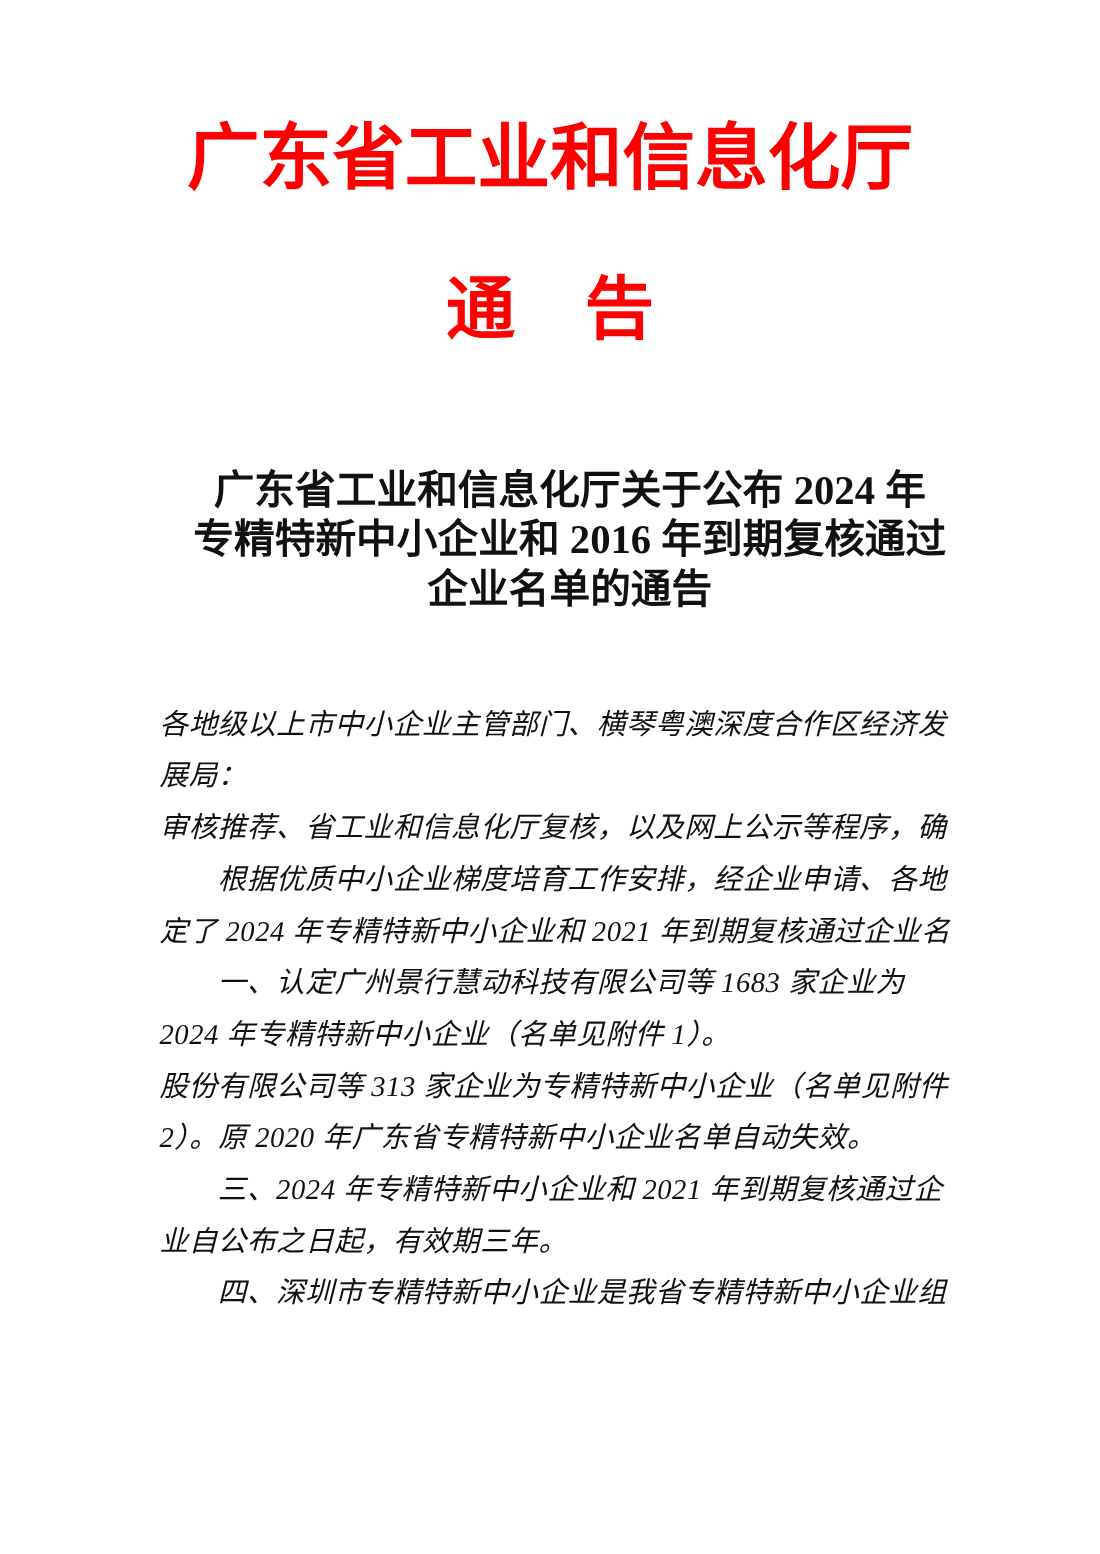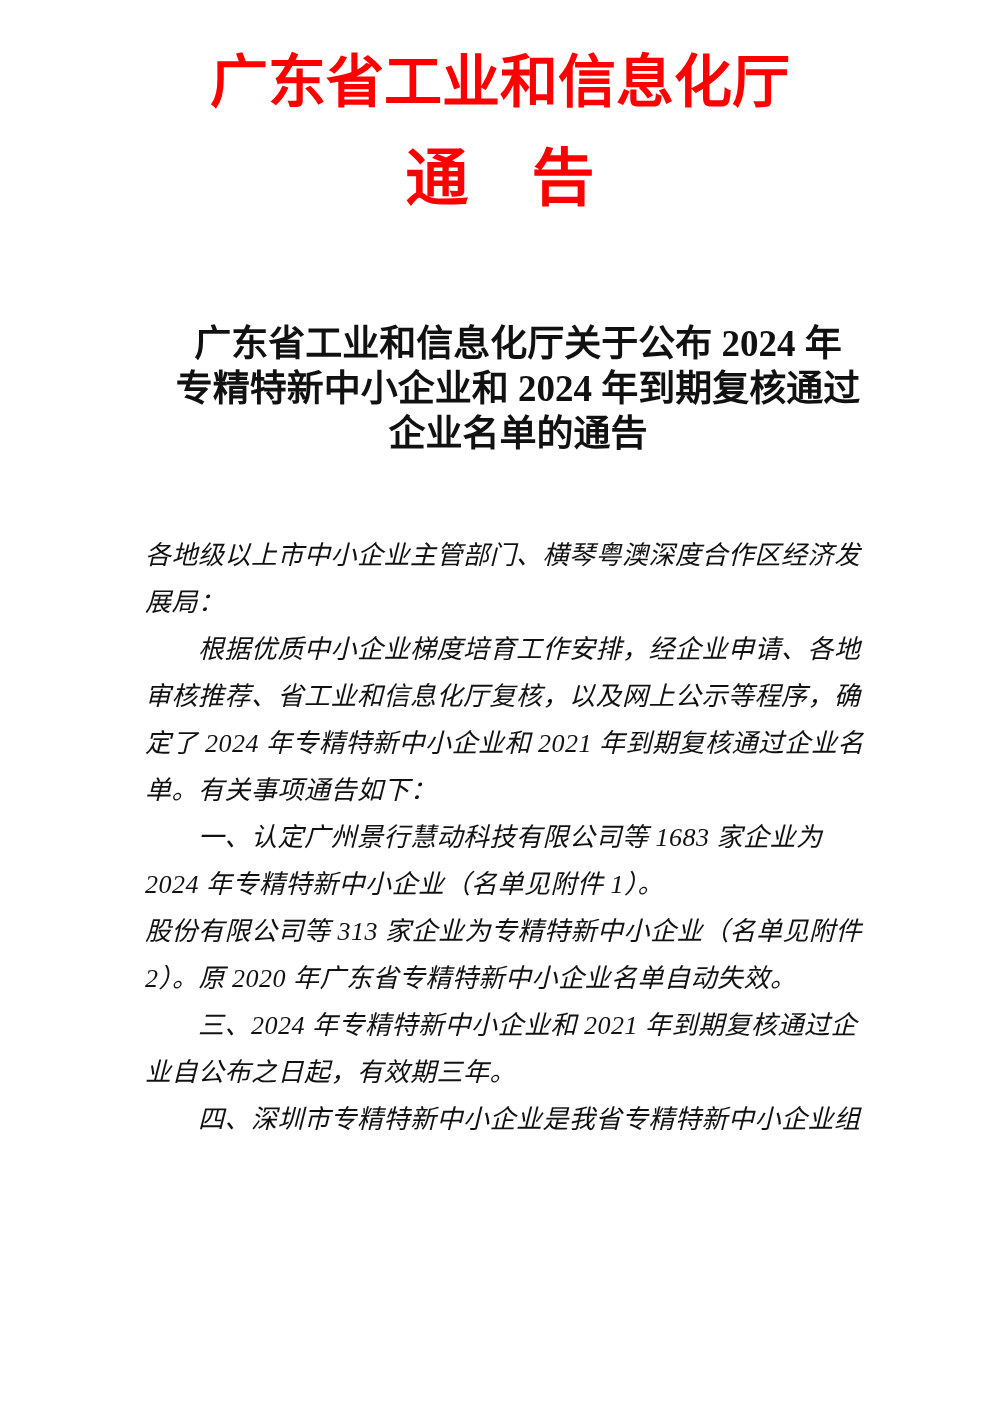--- a/index.html
+++ b/index.html
@@ -12,32 +12,32 @@
     width: 1000px;
     height: 1413px;
     margin: 0 auto;
     background: var(--page-bg, #ffffff);
     overflow: hidden;
     font-family: "Liberation Serif", "DejaVu Serif", serif;
     color: var(--ink, #111111);
   }
   
   .agency-masthead {
-    padding-top: 54px;
-    font-size: 58px;
+    padding-top: 112px;
+    font-size: 66px;
     line-height: 1;
     font-weight: bold;
     text-align: center;
     color: var(--accent-red, #fe0000);
     letter-spacing: 0px;
     white-space: nowrap;
   }
   
   .notice-type {
-    margin-top: 36px;
+    margin-top: 73px;
     font-size: 63px;
     line-height: 1;
     font-weight: bold;
     text-align: center;
     color: var(--accent-red, #fe0000);
     white-space: nowrap;
   }
   
   .notice-title {
     margin-top: 110px;
@@ -69,31 +69,30 @@
 <body>
 
 <div class="page">
 
   <div class="agency-masthead">广东省工业和信息化厅</div>
 
   <div class="notice-type">通　告</div>
 
   <div class="notice-title">
     <div class="title-line">广东省工业和信息化厅关于公布 2024 年</div>
-    <div class="title-line">专精特新中小企业和 2024 年到期复核通过</div>
+    <div class="title-line">专精特新中小企业和 2016 年到期复核通过</div>
     <div class="title-line">企业名单的通告</div>
   </div>
 
   <div class="notice-body">
     <div class="body-line">各地级以上市中小企业主管部门、横琴粤澳深度合作区经济发</div>
     <div class="body-line">展局：</div>
+    <div class="body-line">审核推荐、省工业和信息化厅复核，以及网上公示等程序，确</div>
     <div class="body-line indent">根据优质中小企业梯度培育工作安排，经企业申请、各地</div>
-    <div class="body-line">审核推荐、省工业和信息化厅复核，以及网上公示等程序，确</div>
     <div class="body-line">定了 2024 年专精特新中小企业和 2021 年到期复核通过企业名</div>
-    <div class="body-line">单。有关事项通告如下：</div>
     <div class="body-line indent">一、认定广州景行慧动科技有限公司等 1683 家企业为</div>
     <div class="body-line">2024 年专精特新中小企业（名单见附件 1）。</div>
     <div class="body-line">股份有限公司等 313 家企业为专精特新中小企业（名单见附件</div>
     <div class="body-line">2）。原 2020 年广东省专精特新中小企业名单自动失效。</div>
     <div class="body-line indent">三、2024 年专精特新中小企业和 2021 年到期复核通过企</div>
     <div class="body-line">业自公布之日起，有效期三年。</div>
     <div class="body-line indent">四、深圳市专精特新中小企业是我省专精特新中小企业组</div>
   </div>
 
 </div>

